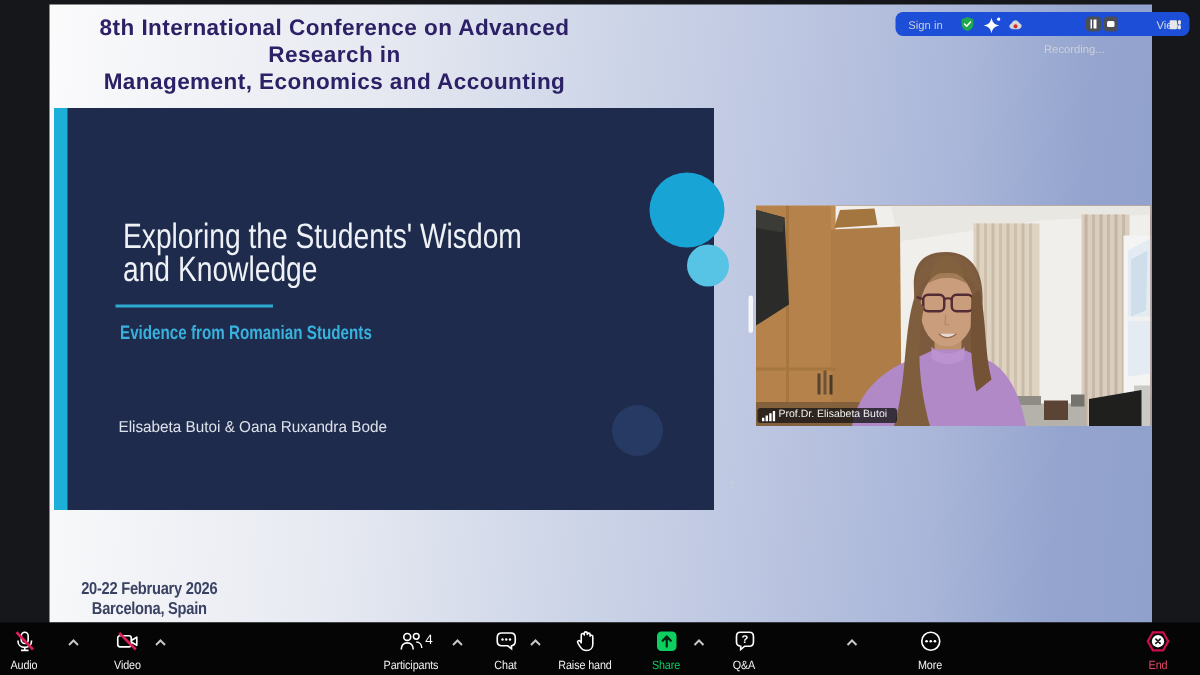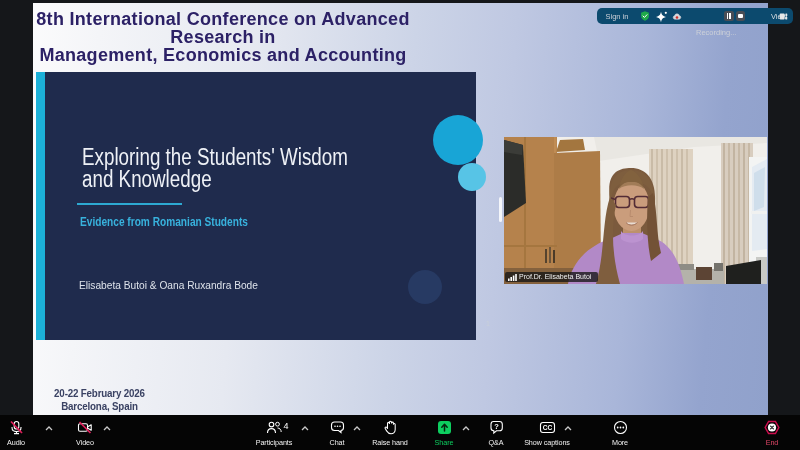--- a/index.html
+++ b/index.html
@@ -3,21 +3,21 @@
 <meta charset="utf-8">
 <style>
   * { margin:0; padding:0; box-sizing:border-box; }
   html,body { width:800px; height:450px; background:#15171a; overflow:hidden;
     font-family:"Liberation Sans", sans-serif; }
   #stage { position:relative; width:800px; height:450px; background:#15171a; }
   
   #screen { position:absolute; left:33px; top:3px; width:735px; height:412px;
     background:linear-gradient(95deg,#fbfbfc 0%,#f4f5f8 9%,#e6e9f1 29%,#ccd4e7 50%,#bfc8e2 63%,#a9b6d9 80%,#94a4ce 91%,#90a1cb 100%); }
   #hdr { position:absolute; left:0px; top:7px; width:380px; text-align:center;
-    font-weight:bold; font-size:18px; line-height:18px; color:#2c2166;
+    font-weight:bold; font-size:15px; line-height:18px; color:#2c2166;
     letter-spacing:0.3px; }
   
   #card { position:absolute; left:3px; top:69px; width:440px; height:268px;
     background:#1f2b4d; }
   #strip { position:absolute; left:0; top:0; width:9px; height:268px; background:#1cb0d8; }
   #title { position:absolute; left:46px; top:74px; font-size:23.5px; line-height:22px;
     color:#eef1f6; font-weight:normal; transform:scaleX(0.8); transform-origin:left top; white-space:nowrap; }
   #uline { position:absolute; left:41px; top:130.5px; width:105px; height:2.5px; background:#2da9d2; }
   #subt { position:absolute; left:44px; top:143px; font-size:13px; line-height:13px; color:#38b2dd; font-weight:bold;
     transform:scaleX(0.78); transform-origin:left top; white-space:nowrap; }
@@ -28,21 +28,21 @@
   .circ { position:absolute; border-radius:50%; }
   #c1 { left:397px; top:43px; width:50px; height:50px; background:#18a5d6; }
   #c2 { left:422px; top:91px; width:28px; height:28px; background:#57c4e6; }
   #c3 { left:372px; top:198px; width:34px; height:34px; background:#273a63; }
   #pgnum { position:absolute; left:450px; top:248px; font-size:7px; color:#c9cfda; }
   #datebox { position:absolute; left:0px; top:383.5px; width:133px; text-align:center;
     font-weight:bold; font-size:11.5px; line-height:13px; color:#3a4263; letter-spacing:-0.2px;
     transform:scaleX(0.85); transform-origin:center top; }
   
   #topbar { position:absolute; left:597px; top:8px; width:196px; height:16px;
-    background:#0c4a6e; border-radius:5px;
+    background:#1d4ed8; border-radius:5px;
     color:#ccd0d8; font-size:7.5px; }
   
   #handle { position:absolute; left:465.5px; top:194px; width:3.5px; height:25px;
     border-radius:2px; background:rgba(250,251,253,0.9); }
   
   #cam { position:absolute; left:504px; top:137px; width:263px; height:147px;
     overflow:hidden; background:#b5824e; }
   
   #tbar { position:absolute; left:0; top:415px; width:800px; height:35px; background:#050505; }
   .tbi { position:absolute; top:5px; text-align:center; color:#fff; }
@@ -260,27 +260,20 @@
       </svg>
 
     <div class="tbi" style="left:480px;width:32px;">
       <svg width="15" height="15" viewBox="0 0 15 15">
         <path d="M4.5 1.5 L10.5 1.5 C12.2 1.5 13.3 2.6 13.3 4.3 L13.3 8 C13.3 9.7 12.2 10.8 10.5 10.8 L7.5 10.8 L4.8 13 L4.8 10.8 C3.2 10.7 2 9.6 2 8 L2 4.3 C2 2.6 3 1.5 4.5 1.5 Z" fill="none" stroke="#fff" stroke-width="1.1"></path>
         <text x="7.6" y="8.8" font-size="7.5" font-weight="bold" fill="#fff" text-anchor="middle" font-family="Liberation Sans">?</text>
       </svg>
       <div class="lab">Q&amp;A</div>
     </div>
 
-    <div class="tbi" style="left:514px;width:66px;">
-      <svg width="17" height="15" viewBox="0 0 17 15">
-        <rect x="1.5" y="2.5" width="14" height="10" rx="2.5" fill="none" stroke="#fff" stroke-width="1.1"></rect>
-        <text x="8.5" y="10.2" font-size="6.6" font-weight="bold" fill="#fff" text-anchor="middle" font-family="Liberation Sans">CC</text>
-      </svg>
-      <div class="lab">Show captions</div>
-    </div>
     <svg class="car" style="left:564px;" width="8" height="5" viewBox="0 0 8 5">
         <path d="M1 4 L4 1 L7 4" stroke="#c9c9c9" stroke-width="1.3" fill="none"></path>
       </svg>
 
     <div class="tbi" style="left:604px;width:32px;">
       <svg width="15" height="15" viewBox="0 0 15 15">
         <circle cx="7.5" cy="7.5" r="6" fill="none" stroke="#fff" stroke-width="1.1"></circle>
         <circle cx="4.7" cy="7.5" r="0.9" fill="#fff"></circle>
           <circle cx="7.5" cy="7.5" r="0.9" fill="#fff"></circle>
           <circle cx="10.3" cy="7.5" r="0.9" fill="#fff"></circle>

